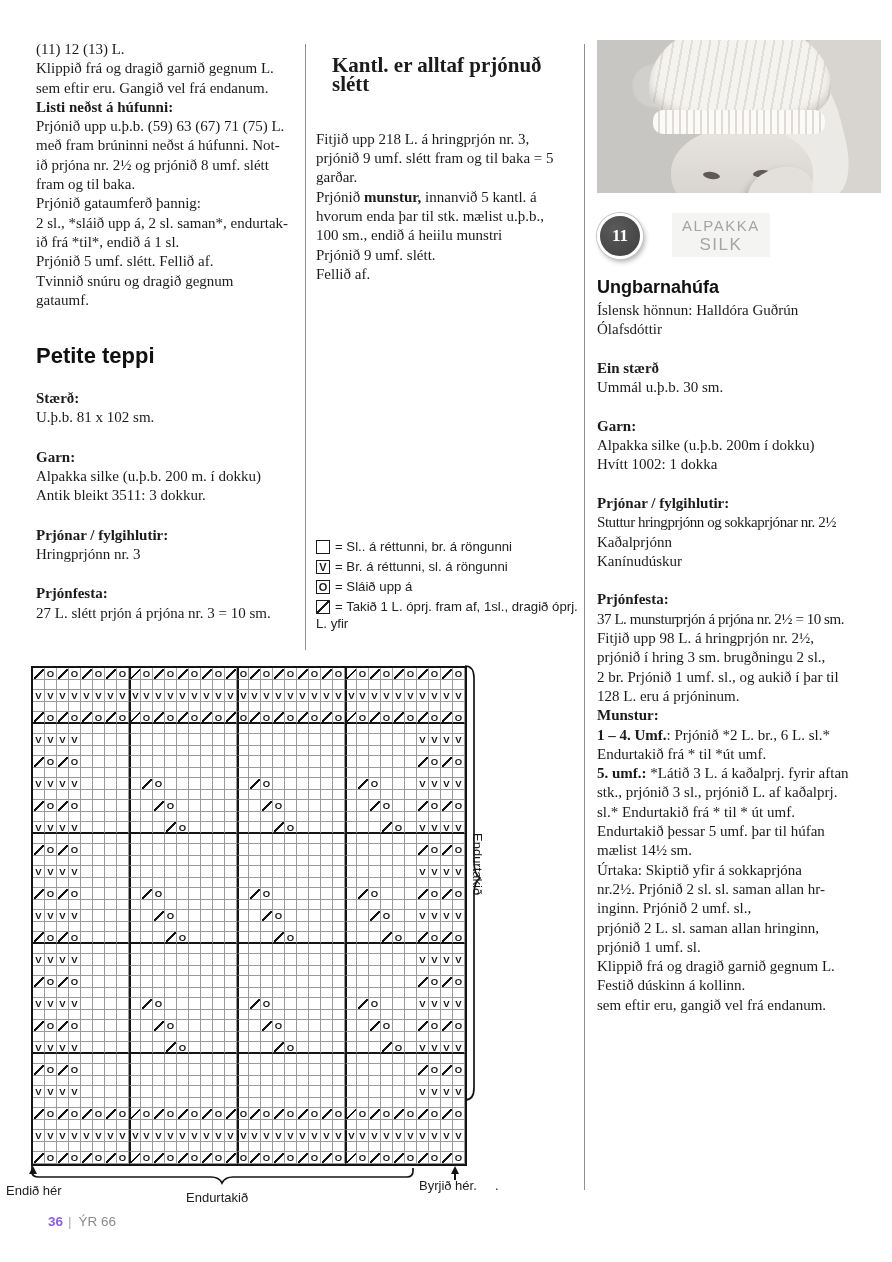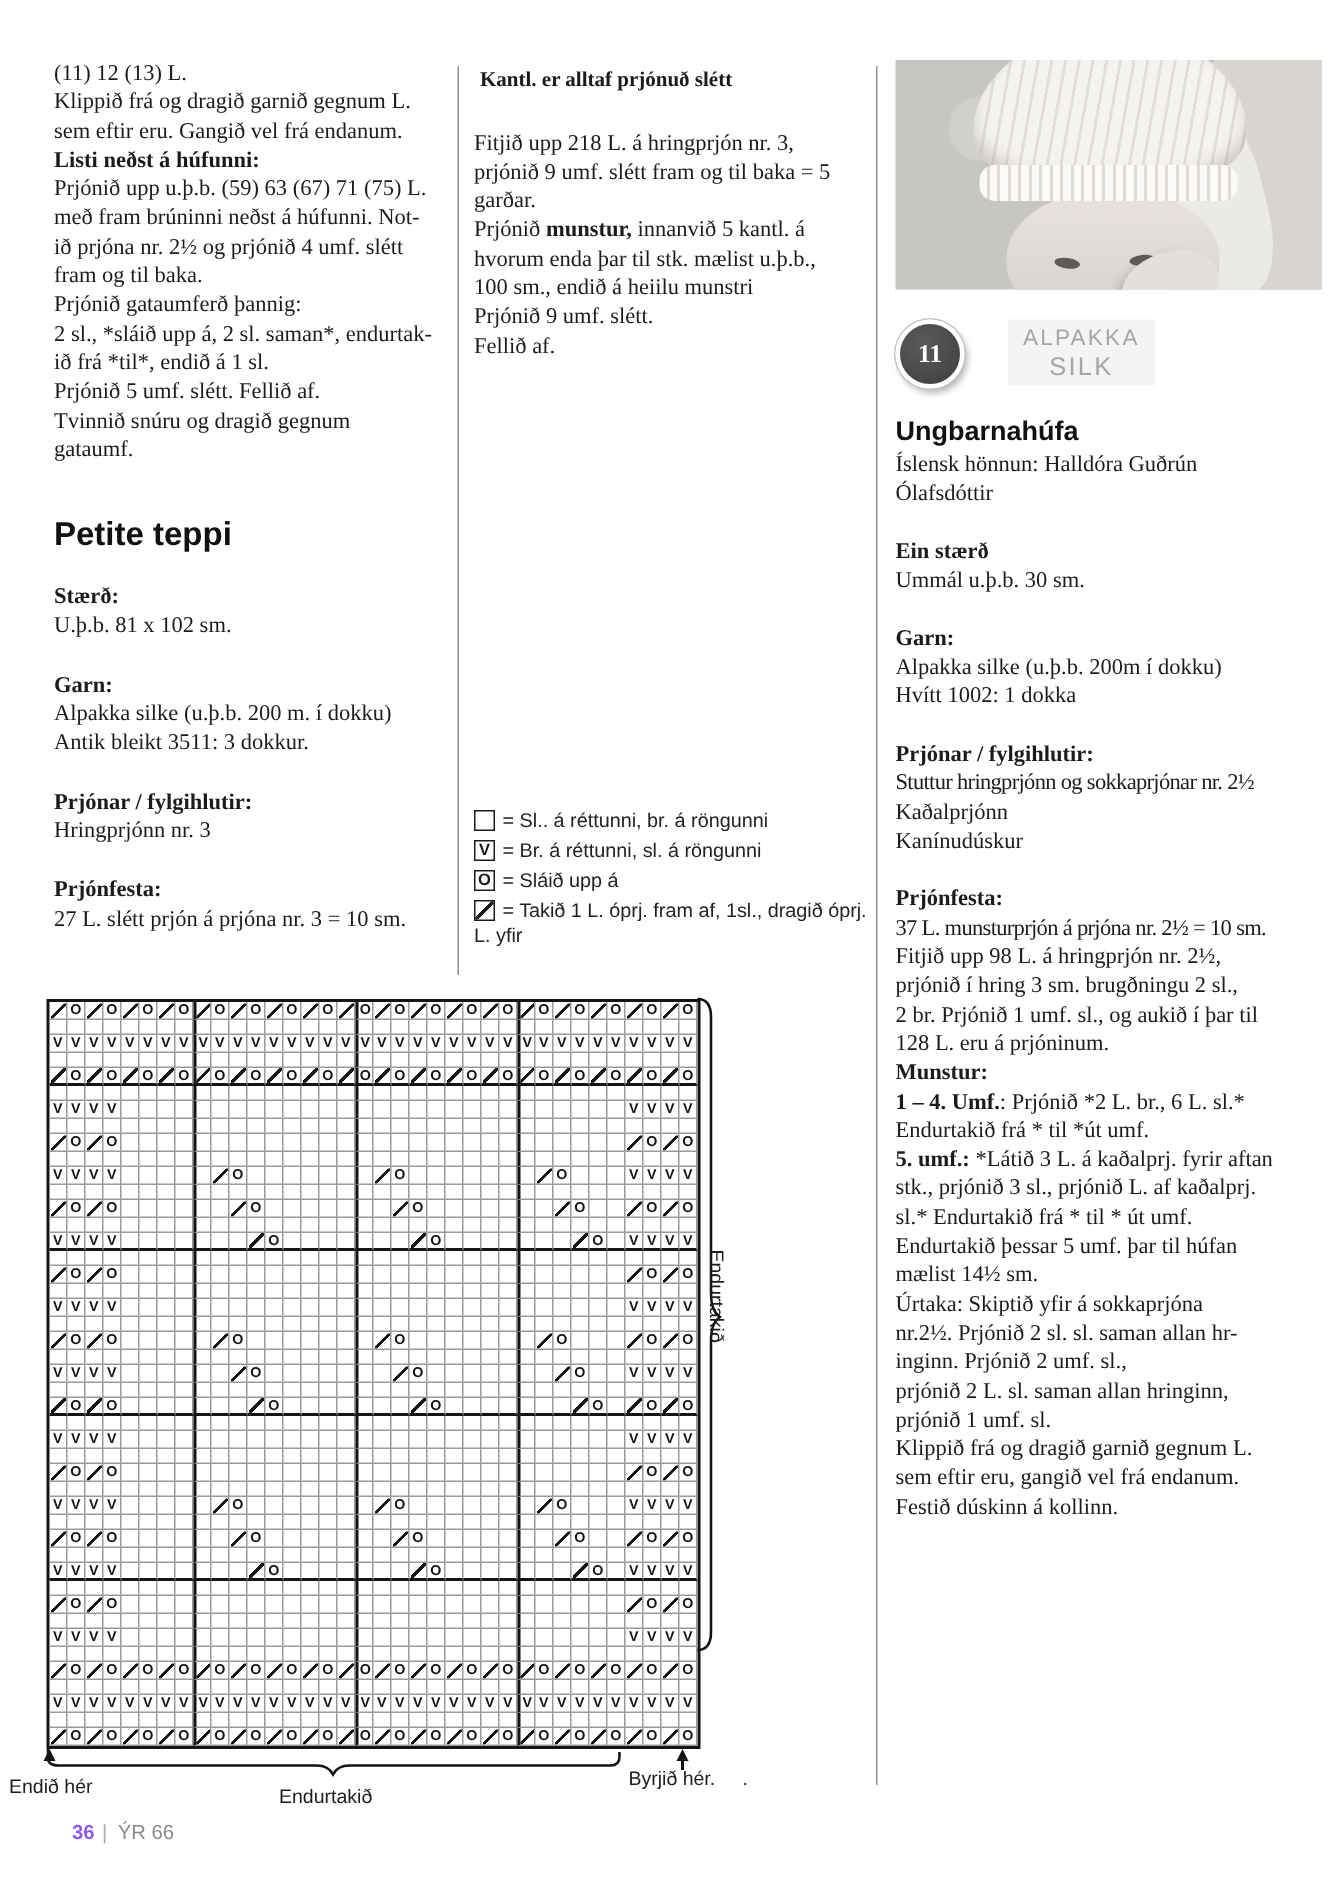--- a/index.html
+++ b/index.html
@@ -12,21 +12,21 @@
   #col-left{left:36px;width:268px;}
   #col-mid{left:316px;width:262px;}
   #col-right{left:597px;width:284px;}
   .line{font-size:15px;line-height:19.3px;white-space:nowrap;}
   .line.blank{height:19.3px;}
   .line b{font-weight:bold;}
   .line.tight{letter-spacing:-0.45px;}
   h2.section{font-family:"Liberation Sans",sans-serif;font-size:22px;font-weight:bold;
              margin:33px 0 0 0;color:#111;}
   .block{margin-top:20px;}
-  .mid-head{font-weight:bold;font-size:14px;line-height:19.3px;margin:4px;}
+  .mid-head{font-weight:bold;font-size:21px;line-height:19.3px;margin:16px;}
   
   .legend{position:absolute;left:0;top:494px;width:262px;font-family:"Liberation Sans",sans-serif;
           font-size:13.2px;color:#222;}
   .lg-row{display:flex;align-items:flex-end;height:20px;}
   .lg-icon{width:14px;height:14px;border:1.6px solid #1a1a1a;margin-right:5px;flex:0 0 auto;
            font:bold 11px/13px "Liberation Sans",sans-serif;text-align:center;color:#1a1a1a;
            box-sizing:border-box;background:#fff;}
   .lg-icon.dec{background-image:linear-gradient(135deg,transparent 42%,#1a1a1a 42%,#1a1a1a 58%,transparent 58%);}
   .lg-overflow{height:20px;line-height:20px;}
   
@@ -87,21 +87,21 @@
   <div class="vdiv" id="div2"></div>
 
   <div class="col" id="col-left">
     <div id="left-intro">
         <div class="line">(11) 12 (13) L.</div>
         <div class="line">Klippið frá og dragið garnið gegnum L.</div>
         <div class="line">sem eftir eru. Gangið vel frá endanum.</div>
         <div class="line"><b>Listi neðst á húfunni:</b></div>
         <div class="line">Prjónið upp u.þ.b. (59) 63 (67) 71 (75) L.</div>
         <div class="line">með fram brúninni neðst á húfunni. Not-</div>
-        <div class="line">ið prjóna nr. 2½ og prjónið 4 umf. slétt</div>
+        <div class="line">ið prjóna nr. 2½ og prjónið 8 umf. slétt</div>
         <div class="line">fram og til baka.</div>
         <div class="line">Prjónið gataumferð þannig:</div>
         <div class="line">2 sl., *sláið upp á, 2 sl. saman*, endurtak-</div>
         <div class="line">ið frá *til*, endið á 1 sl.</div>
         <div class="line">Prjónið 5 umf. slétt. Fellið af.</div>
         <div class="line">Tvinnið snúru og dragið gegnum</div>
         <div class="line">gataumf.</div>
       </div>
     <h2 class="section">Petite teppi</h2>
     <div id="left-blocks" style="margin-top:6px;">
@@ -209,22 +209,22 @@
         <div class="line">stk., prjónið 3 sl., prjónið L. af kaðalprj.</div>
         <div class="line">sl.* Endurtakið frá * til * út umf.</div>
         <div class="line">Endurtakið þessar 5 umf. þar til húfan</div>
         <div class="line">mælist 14½ sm.</div>
         <div class="line">Úrtaka: Skiptið yfir á sokkaprjóna</div>
         <div class="line">nr.2½. Prjónið 2 sl. sl. saman allan hr-</div>
         <div class="line">inginn. Prjónið 2 umf. sl.,</div>
         <div class="line">prjónið 2 L. sl. saman allan hringinn,</div>
         <div class="line">prjónið 1 umf. sl.</div>
         <div class="line">Klippið frá og dragið garnið gegnum L.</div>
+        <div class="line">Festið dúskinn á kollinn.</div>
         <div class="line">sem eftir eru, gangið vel frá endanum.</div>
-        <div class="line">Festið dúskinn á kollinn.</div>
       </div>
   </div>
 
   <div id="chart">
       <div class="c-row sym">
         <div class="c-cell dec"></div>
         <div class="c-cell">O</div>
         <div class="c-cell dec"></div>
         <div class="c-cell">O</div>
         <div class="c-cell dec"></div>

